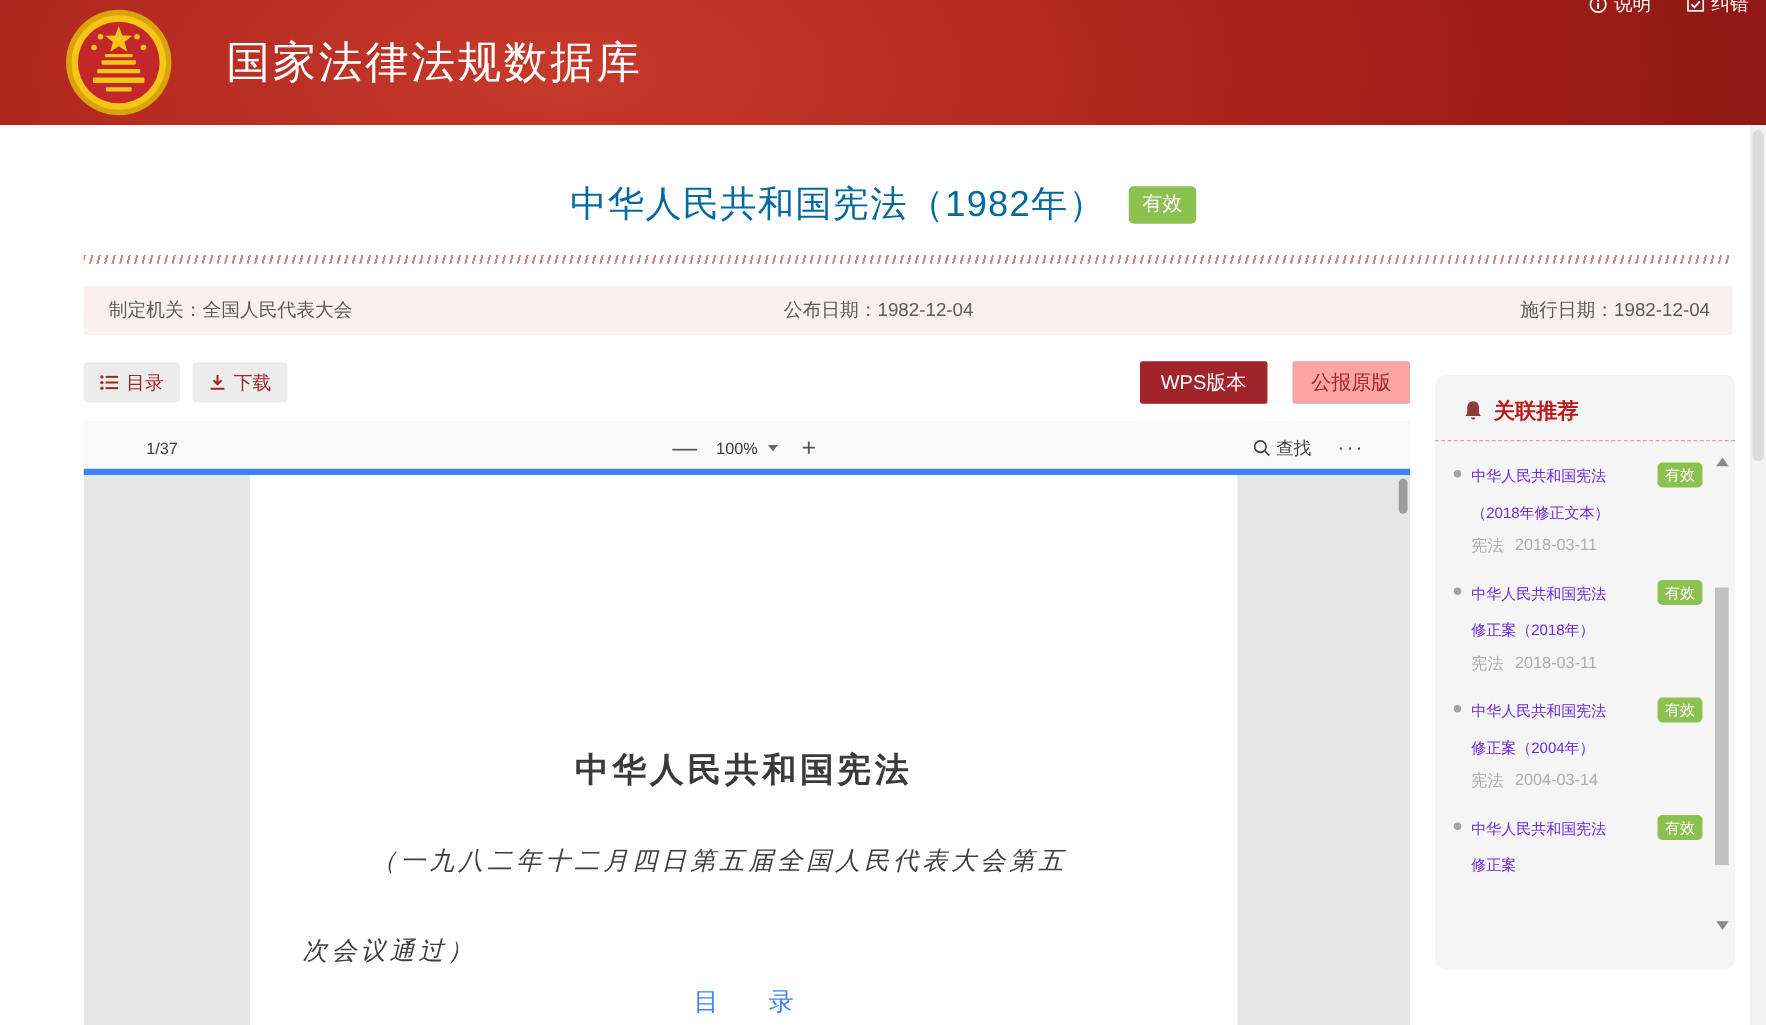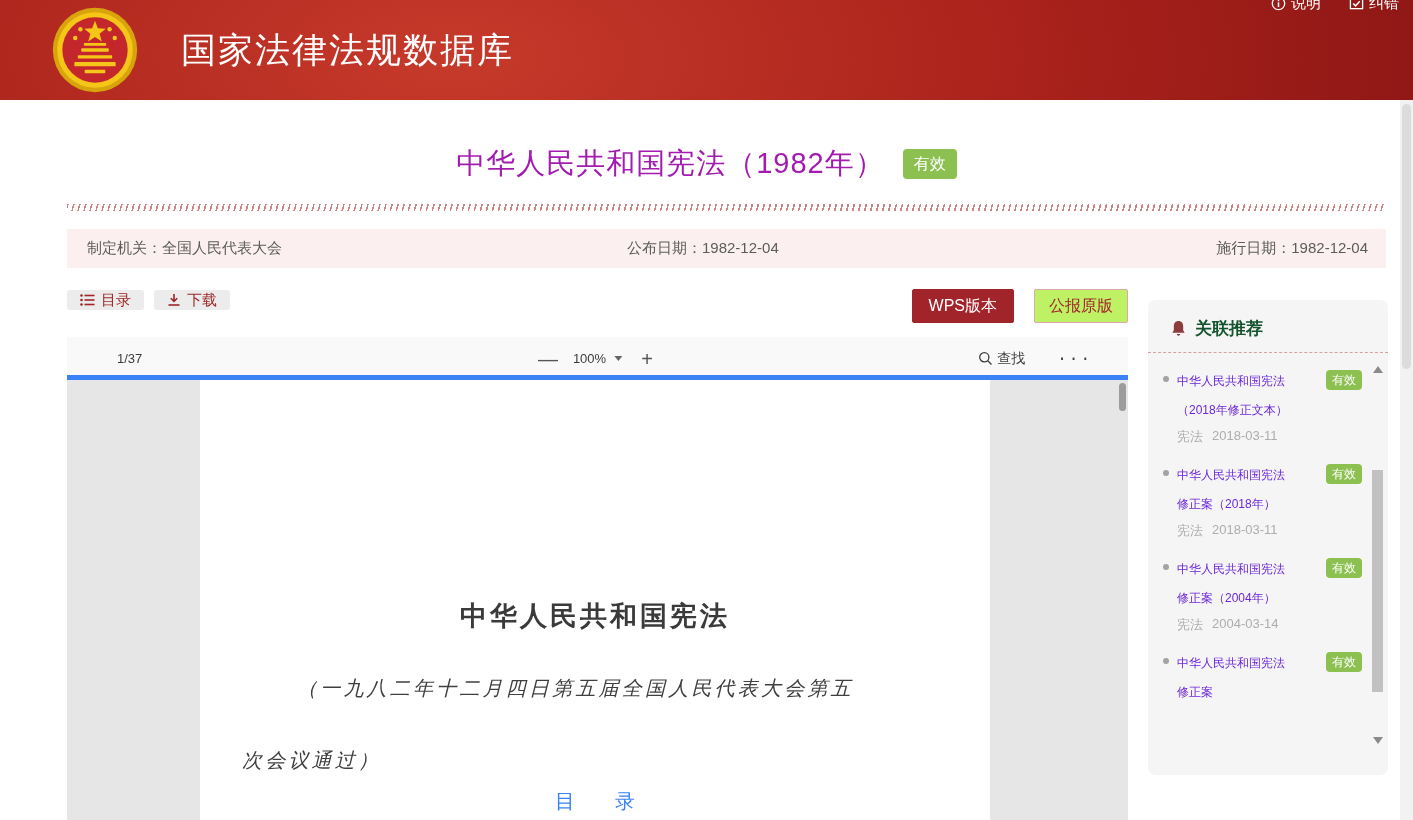--- a/index.html
+++ b/index.html
@@ -14,56 +14,56 @@
     color:#fff; font-size:35px; letter-spacing:2px; font-weight:400;margin-left:44px; }
   .header-links { position:absolute; right:14px; top:-6px; display:flex; gap:28px; }
   .hlink { display:flex; align-items:center; gap:5px; color:#fff; font-size:15px; cursor:pointer; }
   .hlink svg { display:block; }
 
   
   .page { position:relative; height:720px; background:#fff; }
 
   .title-row { position:absolute; top:44px; left:0; width:100%;
     display:flex; justify-content:center; align-items:center; gap:18px; }
-  .doc-title { font-size:29px; color:#a21caf; font-weight:500; letter-spacing:1px; }
+  .doc-title { font-size:29px; color:#0369a1; font-weight:500; letter-spacing:1px; }
   .status-badge { background:#8cc152; color:#fff; font-size:16px;
     padding:5px 11px; border-radius:4px; line-height:1.3; }
 
   .hatch { position:absolute; top:104px; left:67px; width:1319px; height:7px;
     background:repeating-linear-gradient(105deg, #cc8484 0px, #cc8484 1.6px, transparent 1.6px, transparent 5.8px); }
 
   .meta-bar { position:absolute; top:129px; left:67px; width:1319px; height:39px;
     background:#fbf0ef; display:flex; align-items:center; font-size:15px; color:#5c5c5c; }
   .meta-left { padding-left:20px; width:560px; }
   .meta-center { width:420px; }
   .meta-right { margin-left:auto; padding-right:18px; }
 
   .action-left { position:absolute; top:190px; left:67px; display:flex; gap:10px; }
-  .gray-btn { height:20px; padding:0 13px; background:#ececec; border:none; border-radius:3px;
+  .gray-btn { height:32px; padding:0 13px; background:#ececec; border:none; border-radius:3px;
     color:#9e2626; font-size:15px; display:flex; align-items:center; gap:6px; cursor:pointer;
     font-family:inherit; }
   .action-right { position:absolute; top:189px; right:285px; display:flex; gap:20px; }
   .wps-btn { height:34px; padding:0 16px; background:#a2242b; border:1px solid #a2242b; border-radius:2px;
     color:#fff; font-size:16px; cursor:pointer; font-family:inherit; }
-  .gazette-btn { height:34px; padding:0 14px; background:#bef264; border:1px solid #dfa8a8; border-radius:2px;
+  .gazette-btn { height:34px; padding:0 14px; background:#fca5a5; border:1px solid #dfa8a8; border-radius:2px;
     color:#a2242b; font-size:16px; cursor:pointer; font-family:inherit; }
 
   
   .viewer { position:absolute; top:237px; left:67px; width:1061px; height:483px; background:#e6e6e6; }
   .pdf-toolbar { position:relative; height:43px; background:#f9f9f9; border-bottom:5px solid #3b82f6; }
   .page-indicator { position:absolute; left:50px; top:0; line-height:43px; font-size:13px; color:#3c3c3c; }
   .zoom-group { position:absolute; left:50%; top:0; transform:translateX(-50%); height:43px;
     display:flex; align-items:center; gap:14px; }
   .zoom-btn { background:none; border:none; cursor:pointer; color:#555; font-size:20px; font-weight:300;
     width:22px; height:30px; line-height:28px; font-family:inherit; }
   .zoom-level-btn { background:none; border:none; cursor:pointer; display:flex; align-items:center; gap:8px;
     font-size:13px; color:#3c3c3c; font-family:inherit; }
   .caret-down { width:0; height:0; border-left:4px solid transparent; border-right:4px solid transparent;
     border-top:5px solid #666; }
-  .find-group { position:absolute; right:36px; top:0; height:43px; display:flex; align-items:center; gap:32px;font-family:Liberation Mono, monospace; }
+  .find-group { position:absolute; right:36px; top:0; height:43px; display:flex; align-items:center; gap:21px; }
   .find-btn { background:none; border:none; cursor:pointer; display:flex; align-items:center; gap:4px;
     font-size:14px; color:#3c3c3c; font-family:inherit; }
   .more-btn { background:none; border:none; cursor:pointer; font-size:16px; color:#3c3c3c;
     letter-spacing:2px; font-family:inherit; }
 
   .pdf-scroll-thumb { position:absolute; right:2px; top:46px; width:7px; height:28px;
     background:#9c9c9c; border-radius:4px; cursor:grab; }
 
   .pdf-page { position:absolute; left:133px; top:43px; width:790px; height:440px; background:#fff; }
   .doc-page-title { position:absolute; top:218px; left:0; width:100%; text-align:center;
@@ -72,21 +72,21 @@
     font-size:20px; color:#3f3f3f; letter-spacing:3.2px; white-space:nowrap; }
   .note-1 { left:97px; top:295px; }
   .note-2 { left:42px; top:351px;margin-top:16px; }
   .toc-heading { position:absolute; top:408px; left:0; width:100%; text-align:center;
     font-family:"DejaVu Serif", serif; font-size:20px; color:#3b82f6; }
 
   
   .sidebar { position:absolute; top:200px; left:1148px; width:240px; height:475px;
     background:#f5f5f5; border-radius:8px; overflow:hidden; }
   .sidebar-header { display:flex; align-items:center; gap:8px; padding:17px 0 12px 22px;
-    color:#14532d; font-size:17px; font-weight:bold; }
+    color:#b91c1c; font-size:17px; font-weight:bold; }
   .sidebar-divider { border-top:1px dashed #d2a2a2; }
   .related-list { padding:14px 0 0 14px; }
   .related-item { position:relative; margin:0 26px 15px 0; padding-left:15px; cursor:pointer; }
   .item-bullet { position:absolute; left:1px; top:9px; width:6px; height:6px; border-radius:50%;
     background:#a3a3a3; }
   .item-title { width:112px; font-size:12px; color:#6d28d9; line-height:29px; }
   .item-badge { position:absolute; top:3px; right:0; background:#8cc152; color:#fff; font-size:12px;
     padding:3px 6px; border-radius:4px; line-height:1.2; }
   .item-meta { margin-top:3px; font-size:13px; color:#adadad; display:flex; gap:9px; }
 

